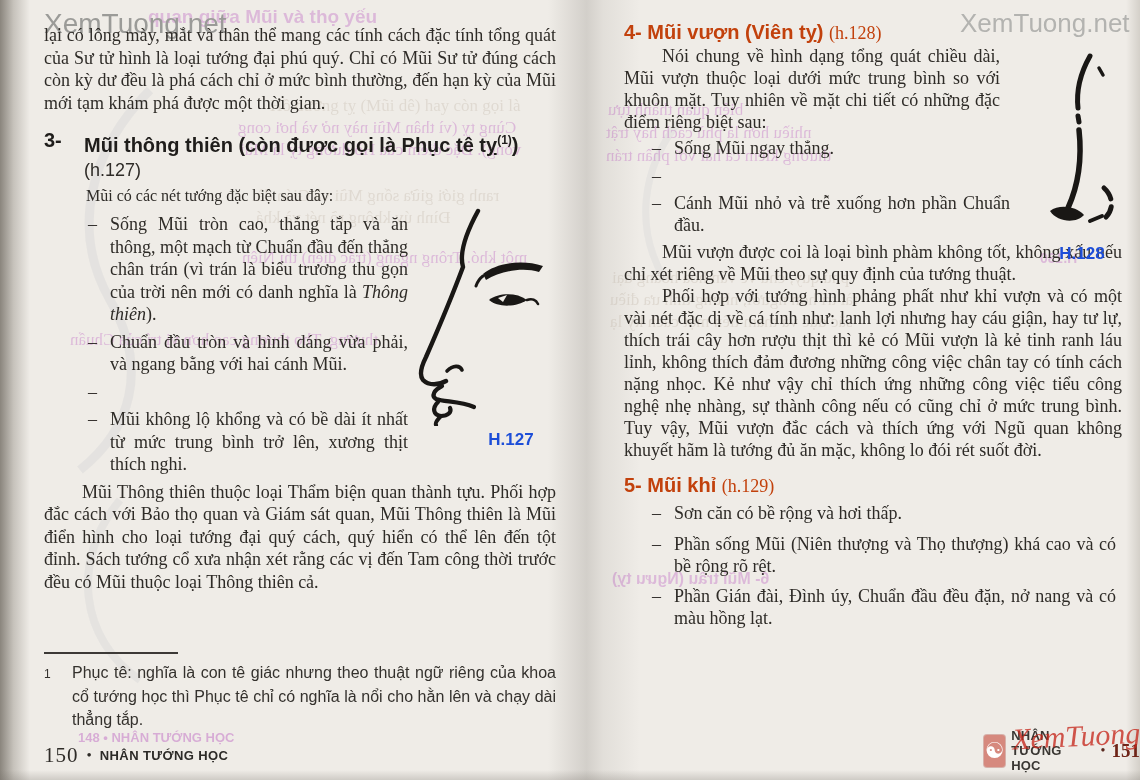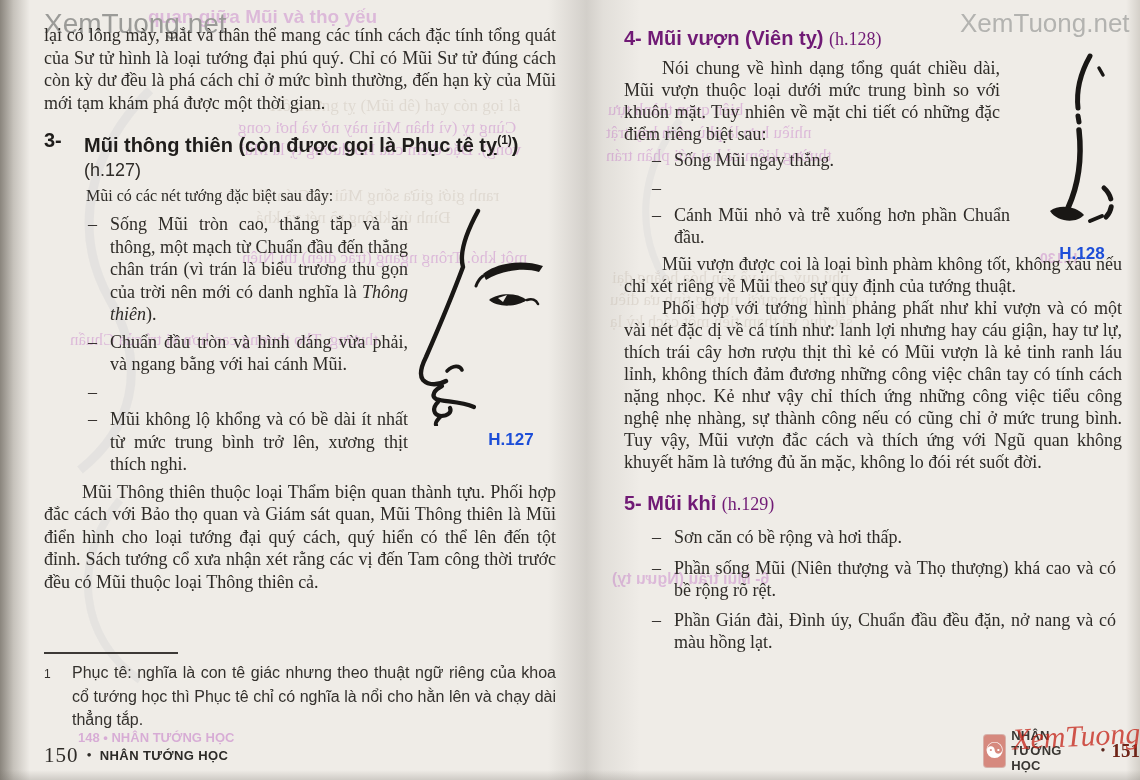--- a/index.html
+++ b/index.html
@@ -51,21 +51,21 @@
   .right-content .bullet .btxt{width:336px;}
   .right-content .bullets.wide .btxt{width:442px;}
   .right-content .bullets.wide .bullet{margin-bottom:8px;}
 
   .closing{margin-top:7px;text-indent:38px;}
   .indent{text-indent:38px;}
   .para1{width:376px;margin-top:5px;}
   .pgap{margin-top:5px;}
 
   .sec-head-r{font-family:"Liberation Sans",sans-serif;font-weight:700;font-size:20px;
-    line-height:36px;color:#701a75;}
+    line-height:24px;color:#c2410c;}
   .sec-head-r .ref{font-family:"Liberation Serif",serif;font-weight:400;font-size:18px;}
   .mt12{margin-top:12px;}
 
   
   .footnote{position:absolute;left:44px;top:652px;width:512px;}
   .fn-rule{width:134px;border-top:2px solid #3c3936;margin-bottom:7px;}
   .fn-row{display:flex;font-family:"Liberation Sans",sans-serif;font-size:16px;line-height:23.5px;color:#34312d;}
   .fn-marker{width:28px;flex:none;font-size:12px;padding-top:2px;}
   .fn-text{flex:1;text-align:justify;}
 

